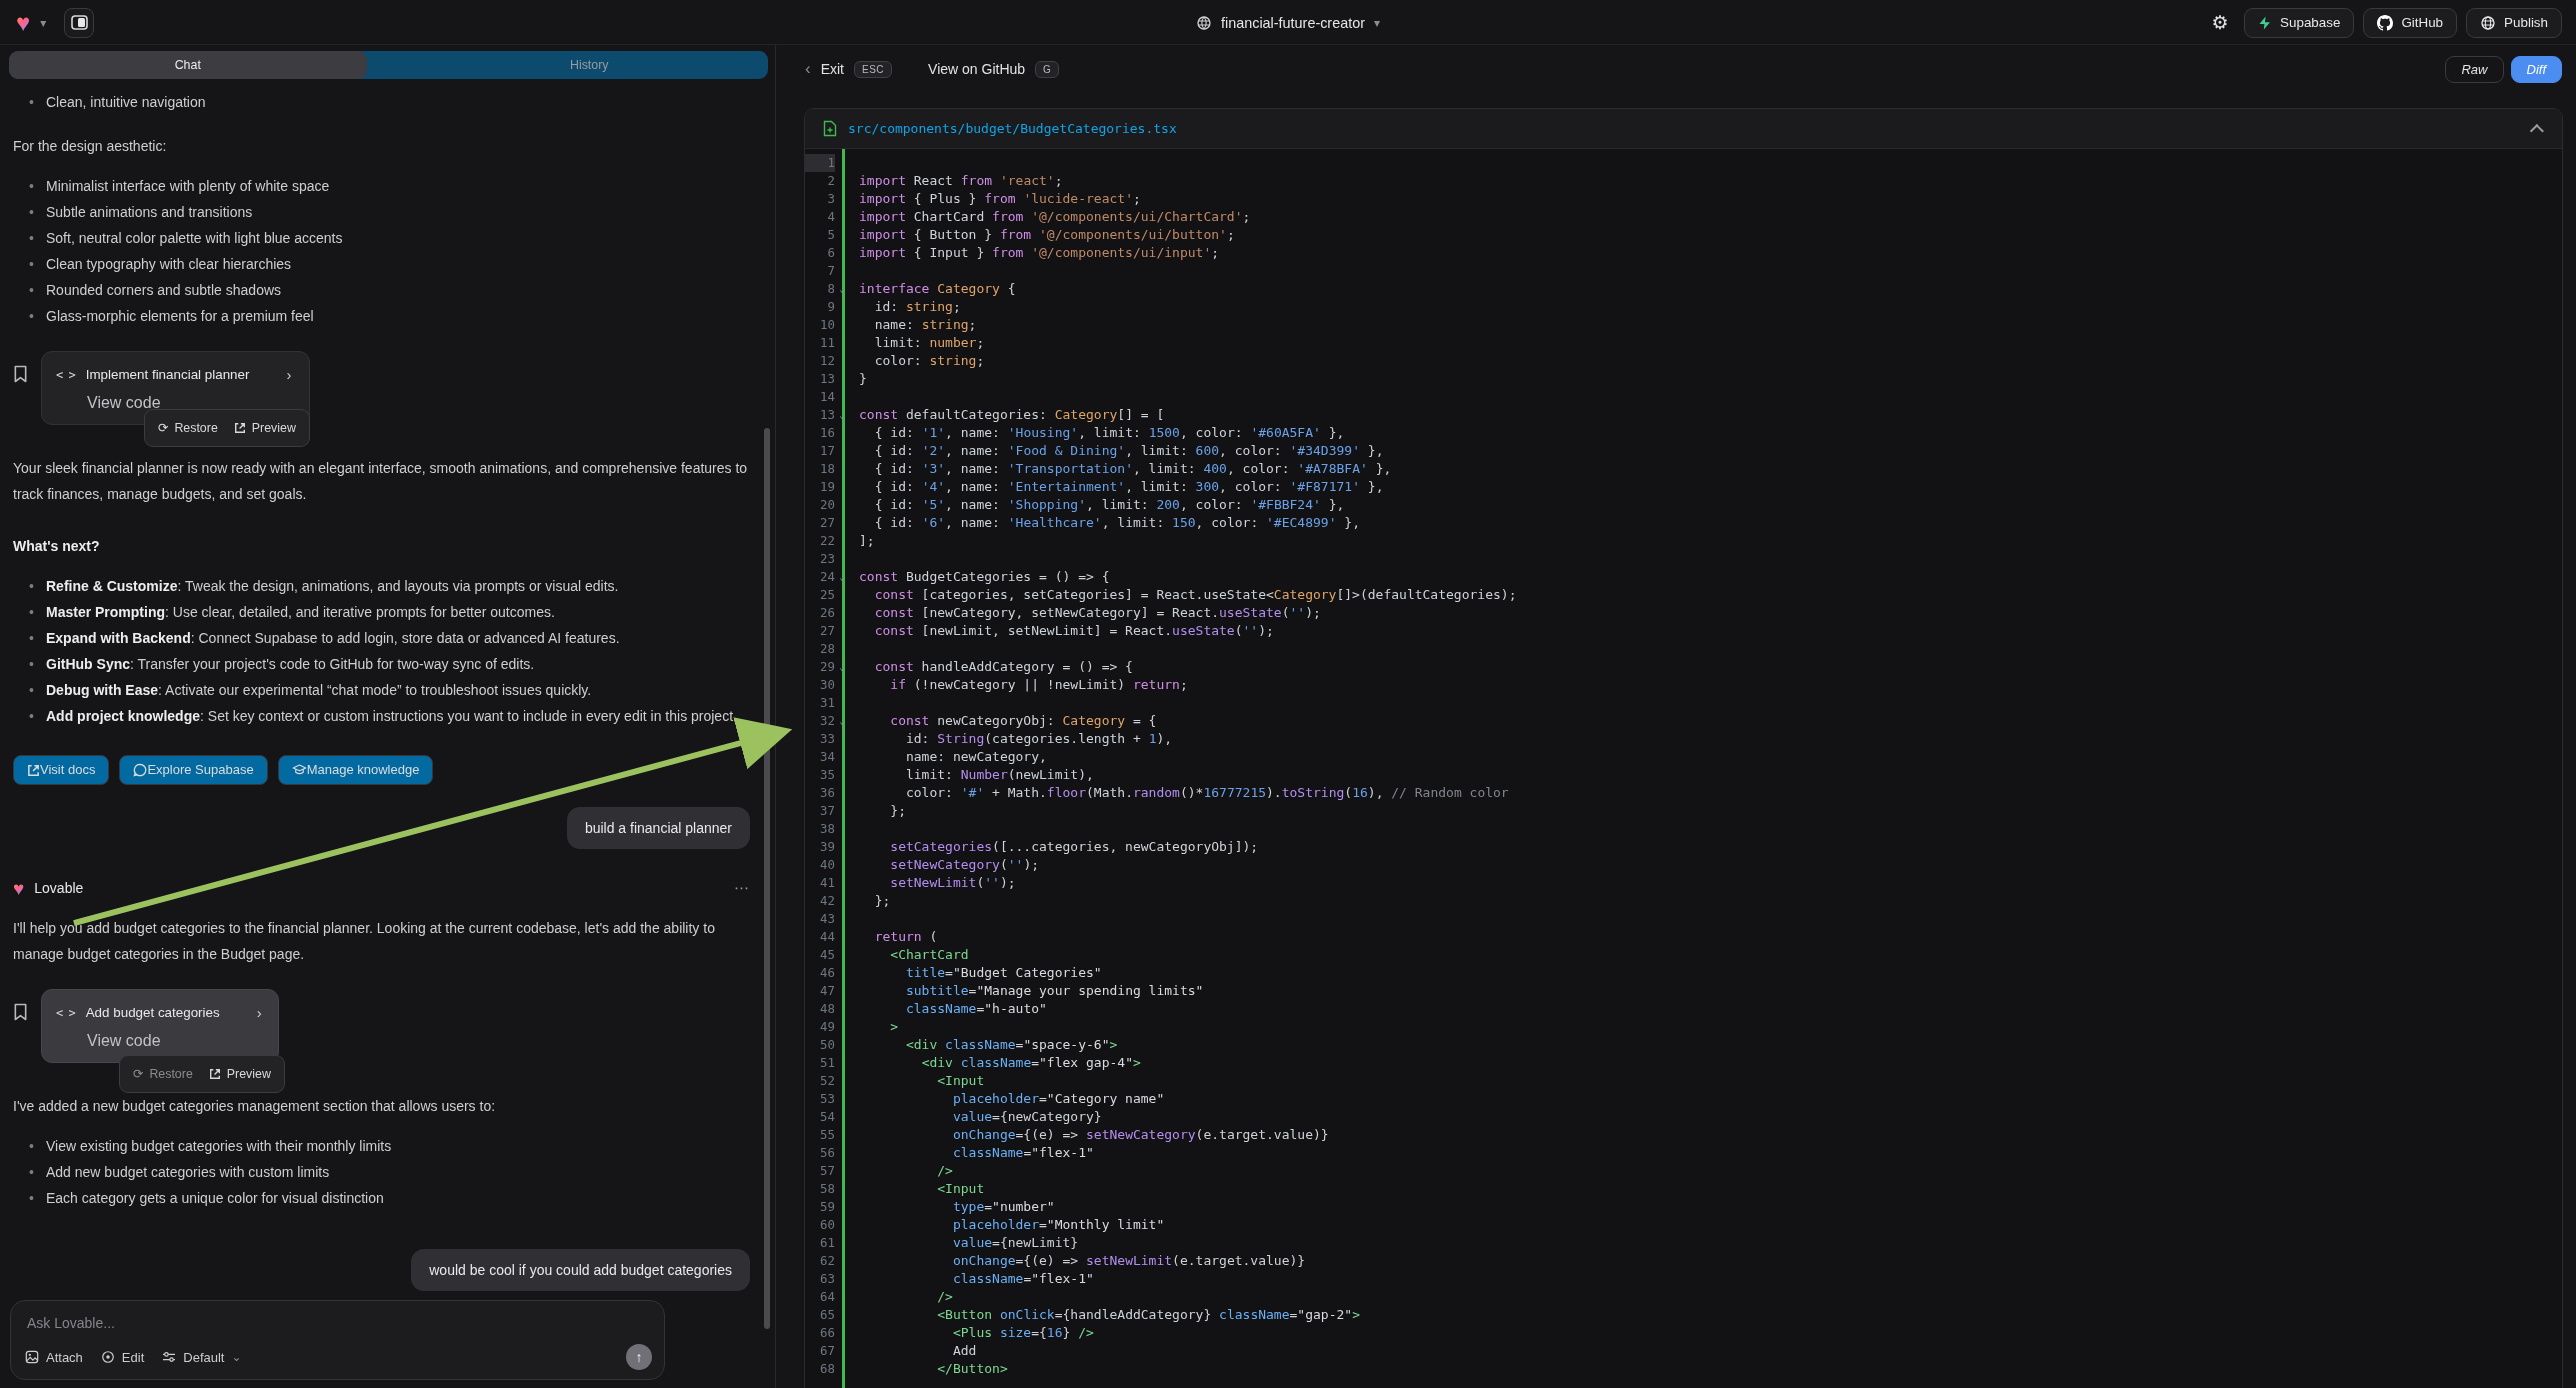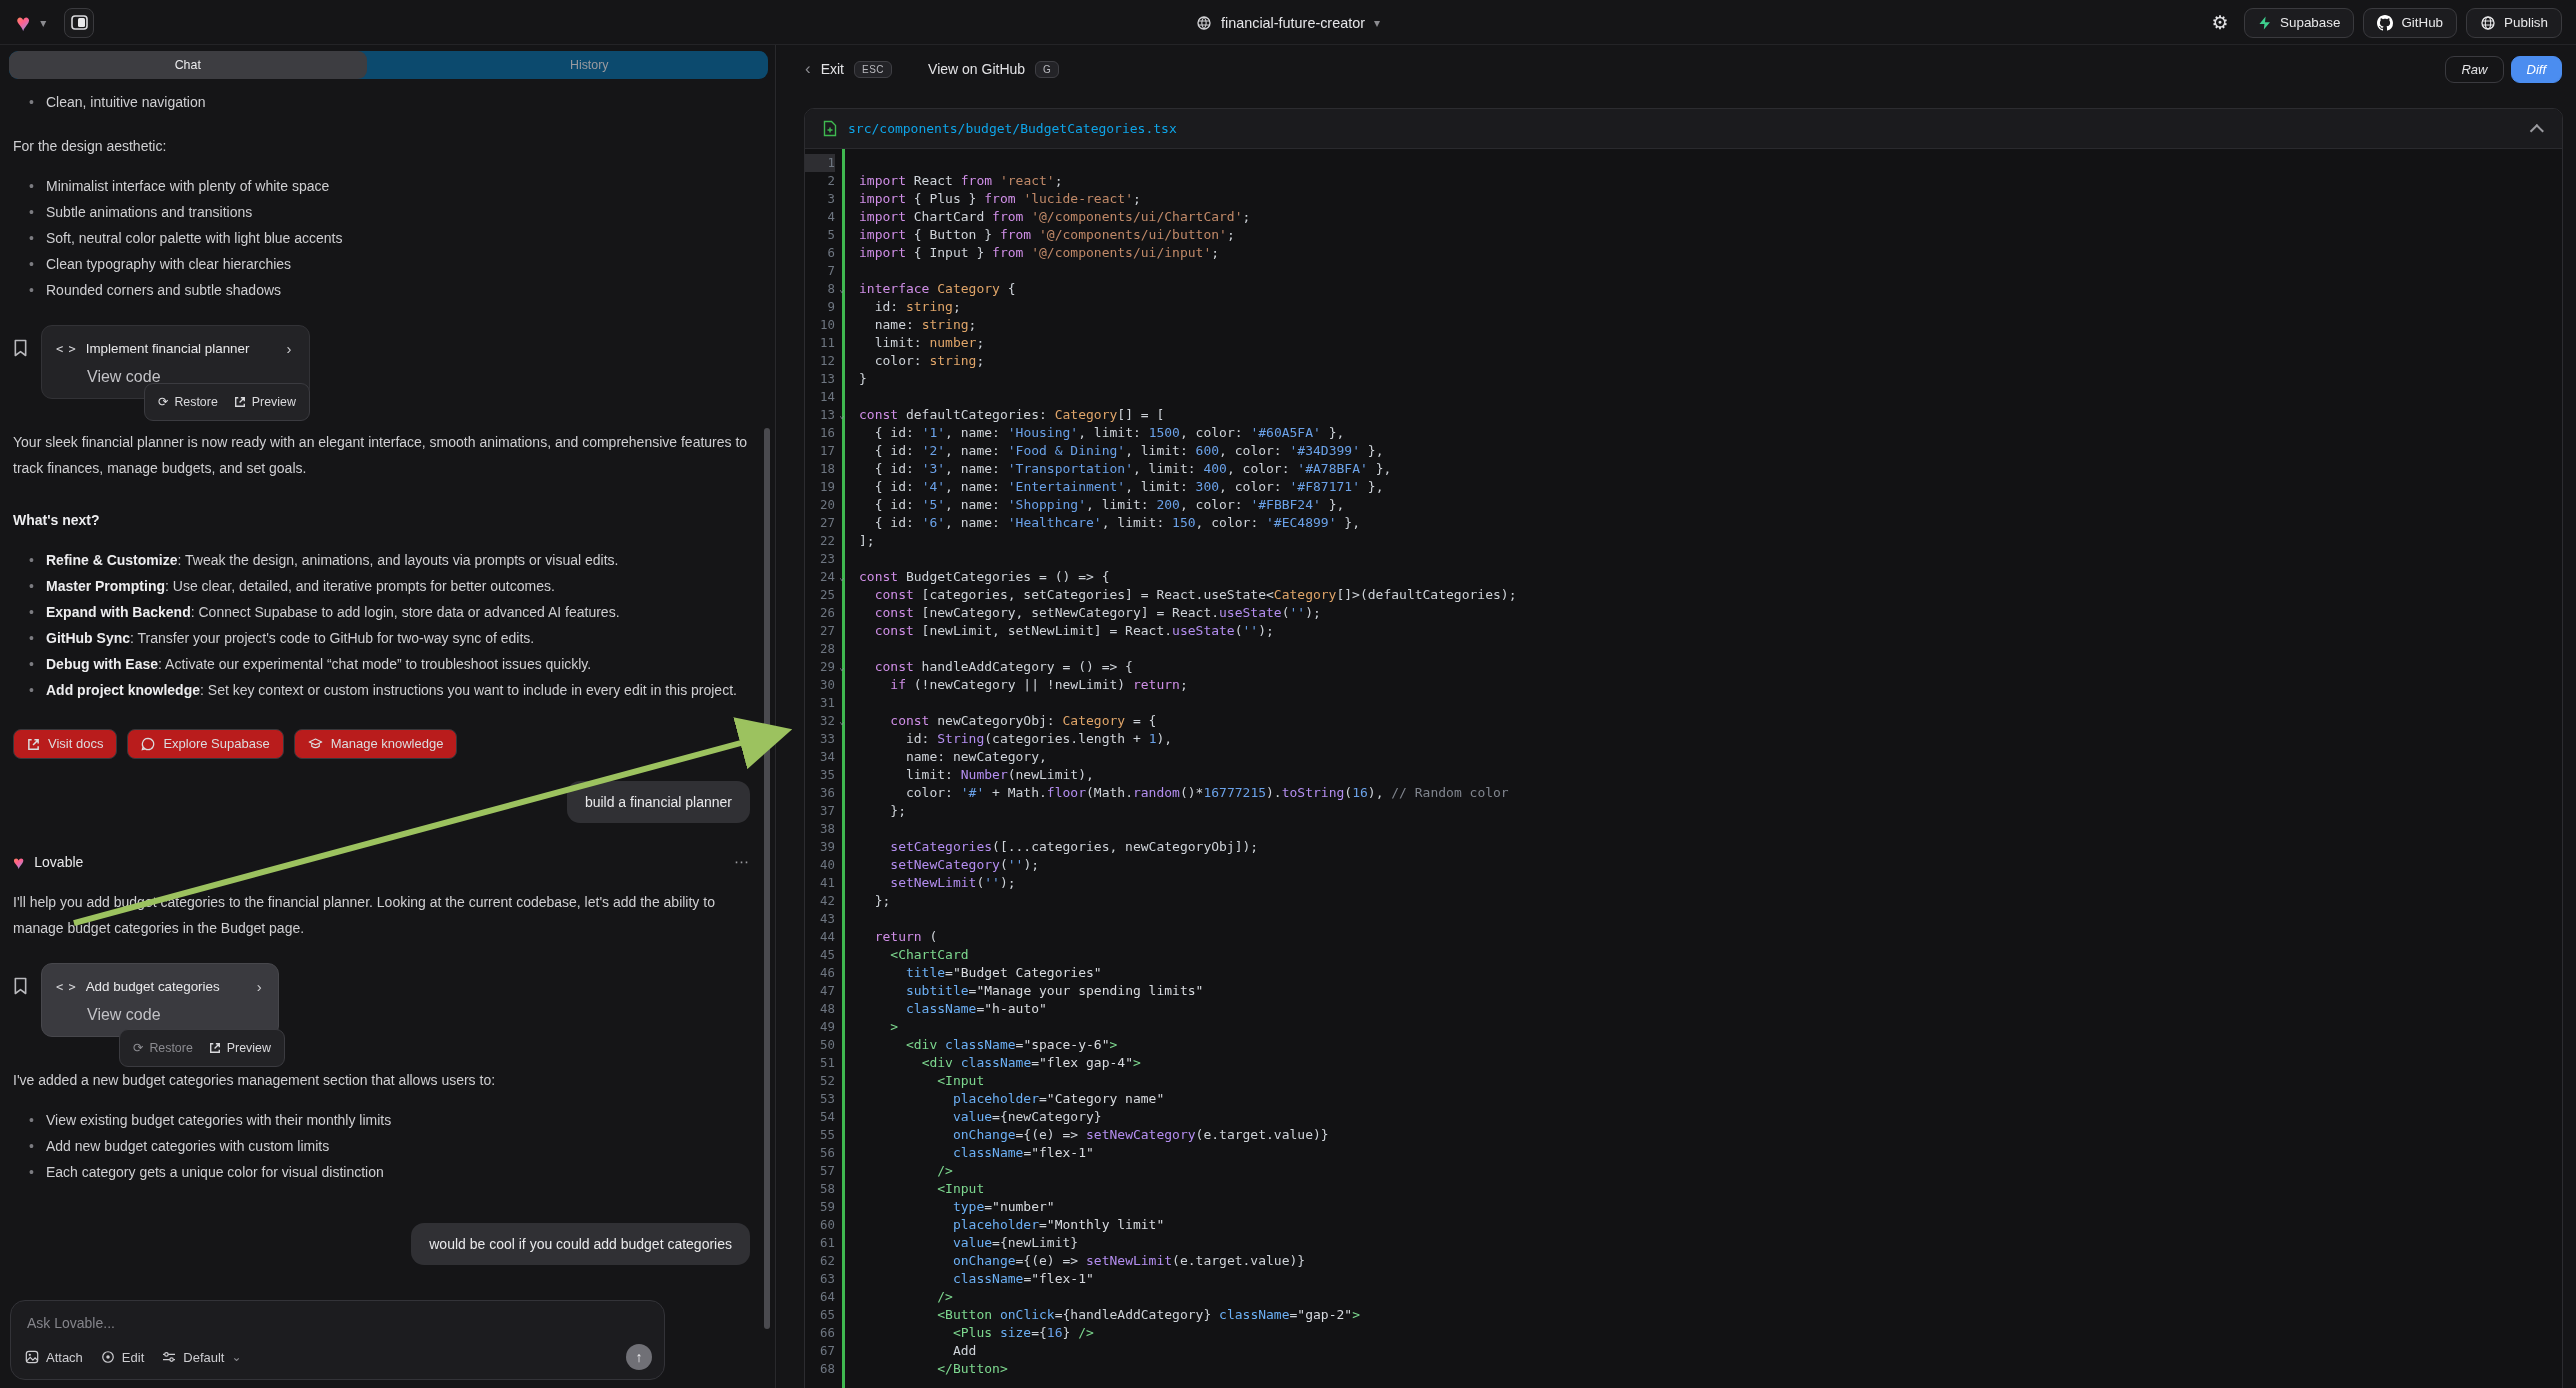--- a/index.html
+++ b/index.html
@@ -53,21 +53,21 @@
   .mc-chevron { color:#cfcfd2; margin-left:26px; font-size:15px; }
   .mc-view { font-size:16px; color:#c2c2c6; margin-top:4px; padding-left:31px; line-height:22px; }
   .pill { position:absolute; display:flex; align-items:center; gap:16px; background:#232326;
           border:1px solid #3b3b40; border-radius:9px; padding:5px 13px; font-size:12.4px; color:#dadadd; }
   .pill .dim { color:#8b8b90; }
   .pill-item { display:flex; align-items:center; gap:6px; }
   .pill1 { left:131px; top:58px; }
   .pill2 { left:106px; top:66px; }
 
   .actions { display:flex; gap:10px; margin-top:26px; }
-  .action-btn { display:flex; align-items:center; gap:8px; border:1px solid #37373b; background:#b91c1c;
+  .action-btn { display:flex; align-items:center; border:1px solid #37373b; background:#0369a1;
                 border-radius:8px; padding:6px 13px; font-size:13px; color:#dcdcde; line-height:16px; }
 
   .bubble-row { display:flex; justify-content:flex-end; }
   .bubble { background:#303034; border-radius:13px; padding:11px 18px; font-size:14px; color:#e9e9eb;
             line-height:20px; max-width:518px; }
 
   .lovable-head { display:flex; align-items:center; gap:10px; margin-top:26px; }
   .lovable-name { font-size:14px; color:#e9e9eb; }
   .more-dots { margin-left:auto; color:#9a9a9f; font-size:15px; letter-spacing:1px; }
 
@@ -193,20 +193,21 @@
       </ul>
 
       <div class="heading-plain mt18 para">For the design aesthetic:</div>
 
       <ul class="bullets mt14" id="design-bullets">
           <li>Minimalist interface with plenty of white space</li>
           <li>Subtle animations and transitions</li>
           <li>Soft, neutral color palette with light blue accents</li>
           <li>Clean typography with clear hierarchies</li>
           <li>Rounded corners and subtle shadows</li>
+          <li>Glass-morphic elements for a premium feel</li>
         </ul>
 
       <div class="card-row">
         <span class="bm-icon">
           <svg width="15" height="18" viewBox="0 0 16 19">
               <path d="M2.5 1.5h11v16l-5.5-4.2-5.5 4.2z" fill="none" stroke="#b9b9bd" stroke-width="1.7" stroke-linejoin="round"></path>
             </svg>
         </span>
         <div class="msg-card" style="min-width:269px">
           <div class="mc-title-row">

